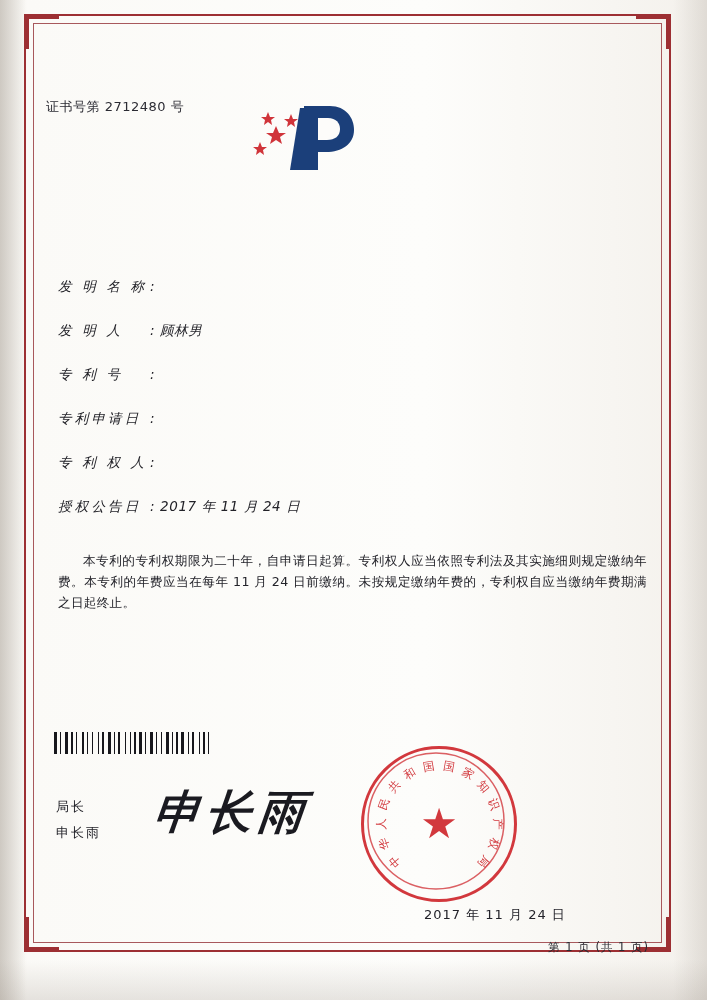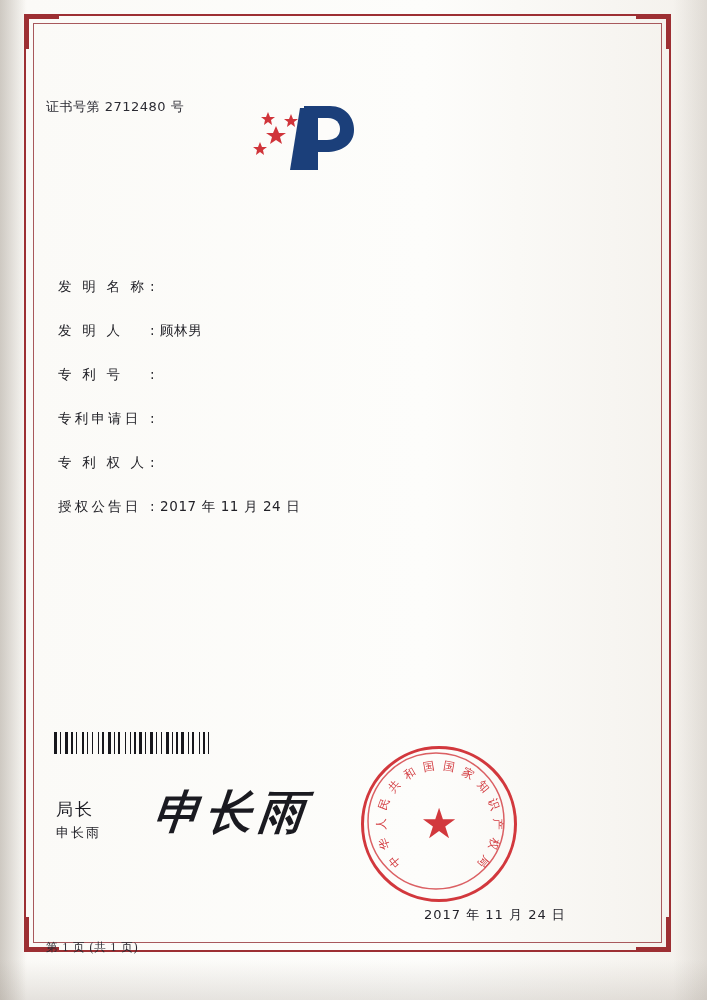--- a/index.html
+++ b/index.html
@@ -119,20 +119,21 @@
   .fields {
     position: absolute;
     left: 12px; right: 0; top: 238px;
   }
   .field-row {
     display: flex;
     align-items: baseline;
     margin-bottom: 26px;
     font-size: 13.5px;
     color: #222228;
+    font-style: italic;
   }
   .field-label {
     width: 92px;
     flex: 0 0 92px;
     letter-spacing: 3.2px;
     font-family: "DejaVu Sans", sans-serif;
   }
   .field-colon {
     width: 10px;
     flex: 0 0 10px;
@@ -167,21 +168,21 @@
     background: #17171c;
     height: 22px;
     vertical-align: top;
     margin-right: 1px;
   }
 
   
   .sig-label {
     position: absolute;
     left: 10px; top: 758px;
-    font-size: 17px;
+    font-size: 13px;
     letter-spacing: 2px;
     color: #1d1d24;
   }
   .sig-name {
     position: absolute;
     left: 10px; top: 784px;
     font-size: 13px;
     letter-spacing: 2px;
     color: #1d1d24;
   }
@@ -229,25 +230,24 @@
     position: absolute;
     left: 378px; top: 866px;
     font-size: 13px;
     color: #23232a;
     letter-spacing: 1px;
   }
 
   .page-foot {
     position: absolute;
     left: 0; right: 0; top: 900px;
-    text-align: left;
+    text-align: right;
     font-size: 11.5px;
     color: #2a2a31;
     letter-spacing: 1px;
-    font-family: Liberation Serif, serif;
   }
 </style>
 </head>
 <body>
 
 <div class="page">
   <div class="paper-tint"></div>
 
   <div class="frame-outer"></div>
   <div class="frame-inner"></div>
@@ -299,20 +299,21 @@
         <div class="field-colon">:</div>
       </div>
       <div class="field-row">
         <div class="field-label">授权公告日</div>
         <div class="field-colon">:</div>
         <div class="field-value">2017 年 11 月 24 日</div>
       </div>
     </div>
 
     <div class="body-text">
+      <p>本专利的专利权期限为二十年，自申请日起算。专利权人应当依照专利法及其实施细则规定缴纳年费。本专利的年费应当在每年 11 月 24 日前缴纳。未按规定缴纳年费的，专利权自应当缴纳年费期满之日起终止。</p>
     </div>
 
     <div class="barcode" id="barcode"><i style="width:3px"></i><i style="width:1px;background:transparent"></i><i style="width:1px"></i><i style="width:2px;background:transparent"></i><i style="width:3px"></i><i style="width:1px;background:transparent"></i><i style="width:2px"></i><i style="width:1px;background:transparent"></i><i style="width:1px"></i><i style="width:3px;background:transparent"></i><i style="width:2px"></i><i style="width:1px;background:transparent"></i><i style="width:1px"></i><i style="width:2px;background:transparent"></i><i style="width:1px"></i><i style="width:3px;background:transparent"></i><i style="width:1px"></i><i style="width:1px;background:transparent"></i><i style="width:2px"></i><i style="width:2px;background:transparent"></i><i style="width:3px"></i><i style="width:1px;background:transparent"></i><i style="width:1px"></i><i style="width:1px;background:transparent"></i><i style="width:2px"></i><i style="width:3px;background:transparent"></i><i style="width:1px"></i><i style="width:2px;background:transparent"></i><i style="width:1px"></i><i style="width:1px;background:transparent"></i><i style="width:2px"></i><i style="width:1px;background:transparent"></i><i style="width:3px"></i><i style="width:1px;background:transparent"></i><i style="width:1px"></i><i style="width:2px;background:transparent"></i><i style="width:3px"></i><i style="width:1px;background:transparent"></i><i style="width:1px"></i><i style="width:2px;background:transparent"></i><i style="width:1px"></i><i style="width:2px;background:transparent"></i><i style="width:3px"></i><i style="width:1px;background:transparent"></i><i style="width:1px"></i><i style="width:1px;background:transparent"></i><i style="width:2px"></i><i style="width:1px;background:transparent"></i><i style="width:3px"></i><i style="width:2px;background:transparent"></i><i style="width:1px"></i><i style="width:1px;background:transparent"></i><i style="width:2px"></i><i style="width:3px;background:transparent"></i><i style="width:1px"></i><i style="width:1px;background:transparent"></i><i style="width:2px"></i><i style="width:1px;background:transparent"></i><i style="width:1px"></i><i style="width:3px;background:transparent"></i></div>
 
     <div class="sig-label">局长</div>
     <div class="sig-name">申长雨</div>
     <div class="sig-hand">申长雨</div>
 
     <div class="round-seal">
       <svg width="144" height="144" viewBox="0 0 144 144" style="position:absolute;left:0;top:0;">

